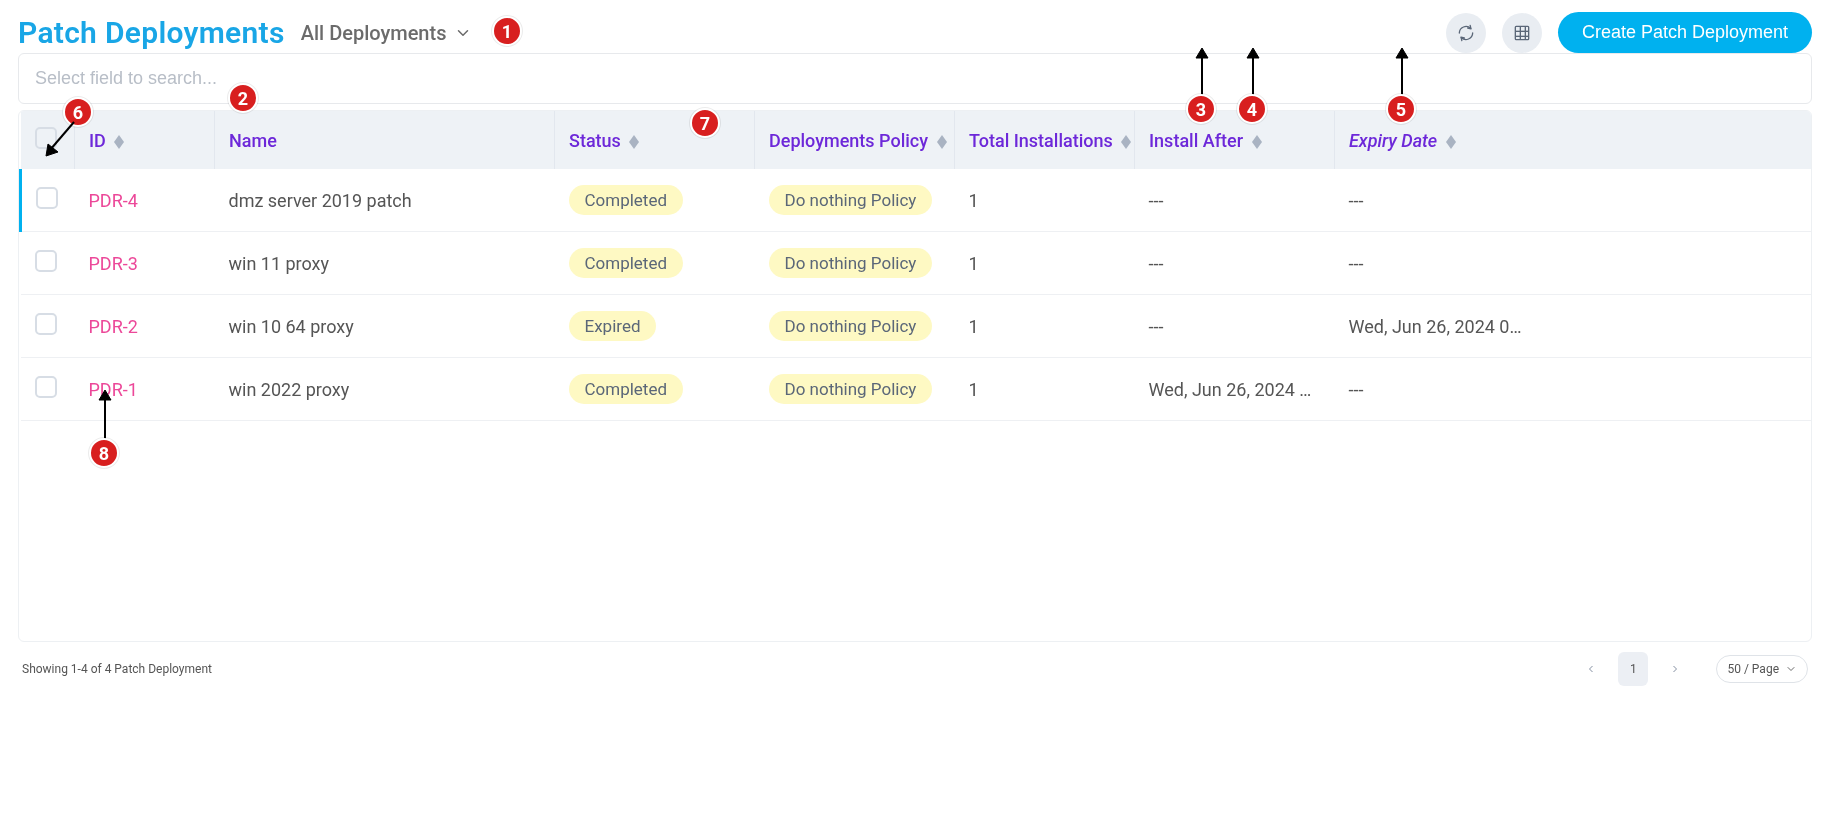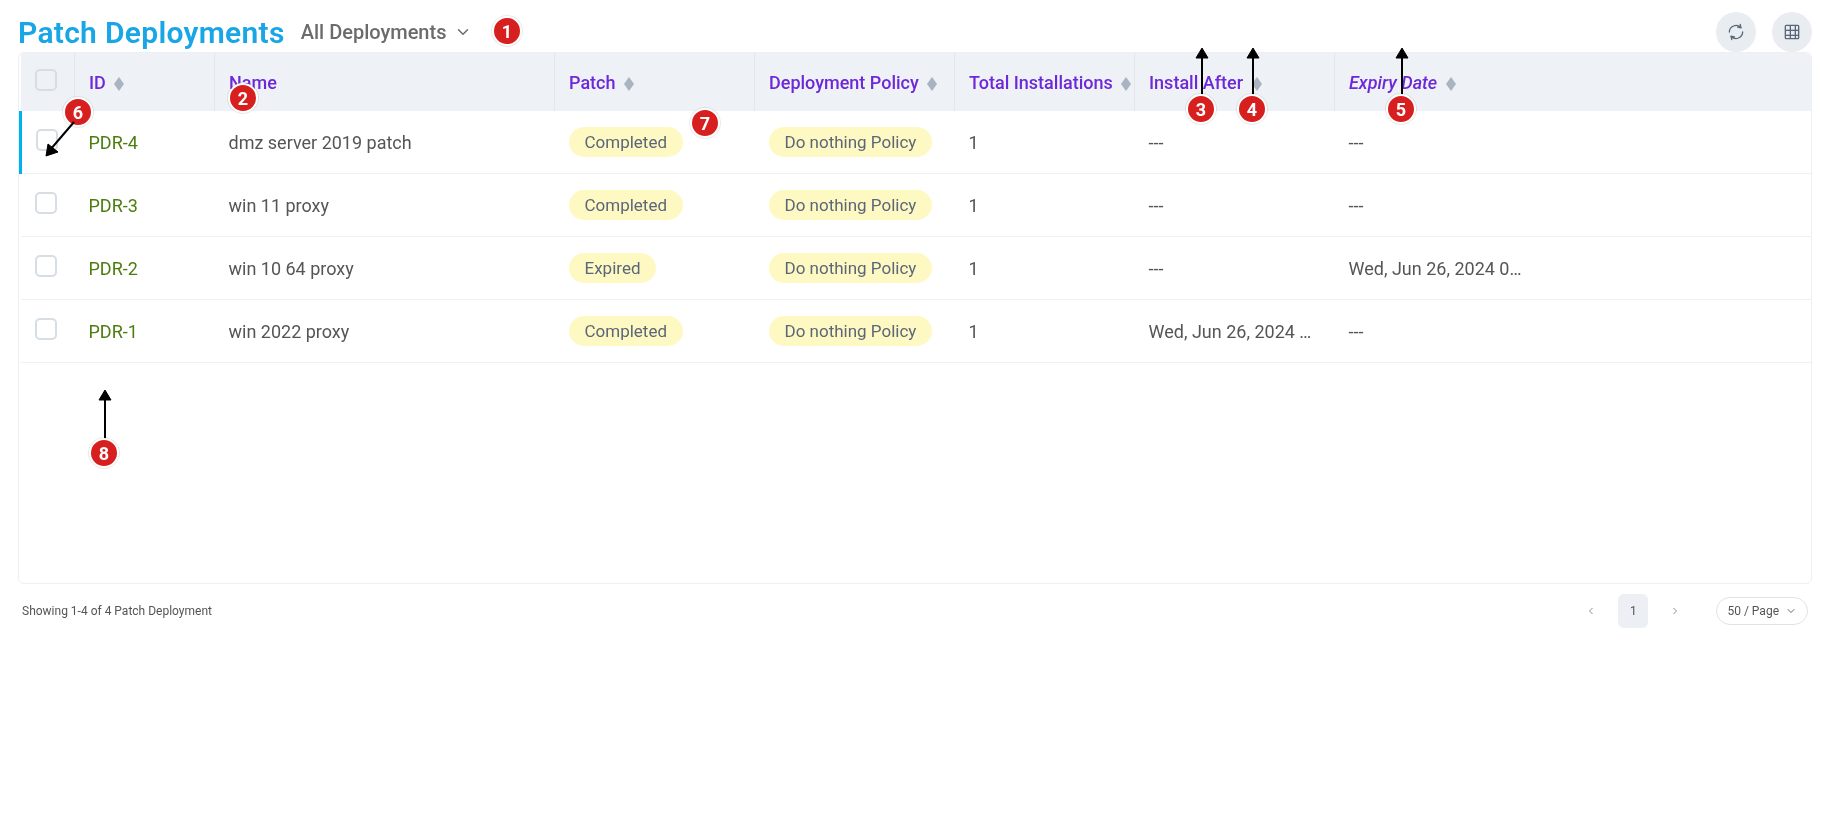--- a/index.html
+++ b/index.html
@@ -108,21 +108,21 @@
   .col-install { width: 200px; }
   .col-expiry { }
 
   .checkbox {
     width: 22px; height: 22px;
     border: 2px solid #d7dde5;
     border-radius: 5px;
     display: inline-block;
     cursor: pointer;
   }
-  .cell-link { color: #4d7c0f; cursor: pointer; }
+  .cell-link { color: #ec4899; cursor: pointer; }
 
   .pill {
     display: inline-block;
     background: #fef9c3;
     color: #5b6778;
     padding: 5px 16px;
     border-radius: 18px;
     font-size: 17px;
   }
 
@@ -198,22 +198,26 @@
     </div>
     <div class="icon-btn">
       <svg viewBox="0 0 24 24">
         <rect x="4" y="4" width="16" height="16" rx="1"></rect>
         <line x1="4" y1="10" x2="20" y2="10"></line>
         <line x1="4" y1="16" x2="20" y2="16"></line>
         <line x1="10" y1="4" x2="10" y2="20"></line>
         <line x1="16" y1="4" x2="16" y2="20"></line>
       </svg>
     </div>
+    <button class="primary-btn">Create Patch Deployment</button>
   </div>
 
+  <div class="search-wrap">
+    <input class="search-input" placeholder="Select field to search..." style="">
+  </div>
 
   <div class="table-card">
     <table>
       <colgroup>
         <col class="col-checkbox">
           <col class="col-id">
           <col class="col-name">
           <col class="col-status">
         <col class="col-policy">
           <col class="col-total">
@@ -231,32 +235,32 @@
               <svg viewBox="0 0 10 7">
                   <path d="M5 0 L10 7 L0 7 Z"></path>
                 </svg>
               <svg viewBox="0 0 10 7">
                   <path d="M0 0 L10 0 L5 7 Z"></path>
                 </svg>
             </span>
           </th>
           <th><span>Name</span></th>
           <th>
-            <span>Patch</span>
-            <span class="sort-icon">
-              <svg viewBox="0 0 10 7">
-                  <path d="M5 0 L10 7 L0 7 Z"></path>
-                </svg>
-              <svg viewBox="0 0 10 7">
-                  <path d="M0 0 L10 0 L5 7 Z"></path>
-                </svg>
-            </span>
-          </th>
-          <th>
-            <span>Deployment Policy</span>
+            <span>Status</span>
+            <span class="sort-icon">
+              <svg viewBox="0 0 10 7">
+                  <path d="M5 0 L10 7 L0 7 Z"></path>
+                </svg>
+              <svg viewBox="0 0 10 7">
+                  <path d="M0 0 L10 0 L5 7 Z"></path>
+                </svg>
+            </span>
+          </th>
+          <th>
+            <span>Deployments Policy</span>
             <span class="sort-icon">
               <svg viewBox="0 0 10 7">
                   <path d="M5 0 L10 7 L0 7 Z"></path>
                 </svg>
               <svg viewBox="0 0 10 7">
                   <path d="M0 0 L10 0 L5 7 Z"></path>
                 </svg>
             </span>
           </th>
           <th>

